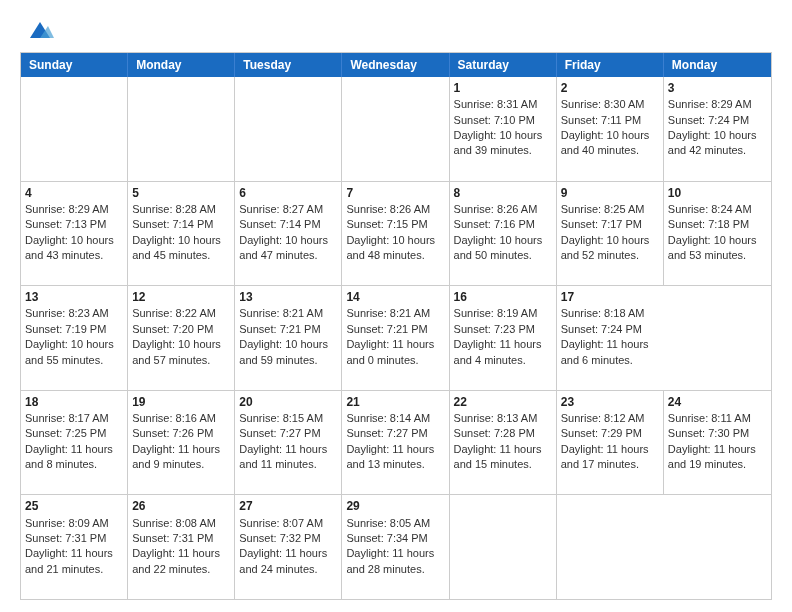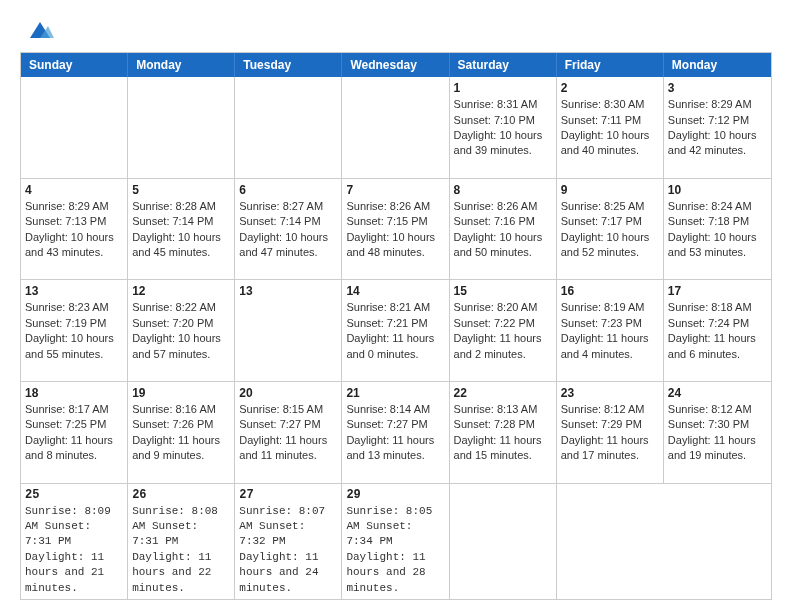--- a/index.html
+++ b/index.html
@@ -81,21 +81,21 @@
       flex: 1;
       display: flex;
       flex-direction: column;
     }
     .cal-week {
       flex: 1;
       display: grid;
       grid-template-columns: repeat(7, 1fr);
       border-bottom: 1px solid #ccc;
     }
-    .cal-week:last-child { border-bottom: none; font-family: Liberation Mono, monospace; }
+    .cal-week:last-child { border-bottom: none; }
     .cal-cell {
       border-right: 1px solid #ccc;
       padding: 3px 4px;
       font-size: 9.5px;
       color: #333;
       vertical-align: top;
       line-height: 1.35;
     }
     .cal-cell:last-child { border-right: none; }
     .cal-cell.empty { background: #fff; }
@@ -158,21 +158,21 @@
           </div>
           <div class="cal-cell">
             <span class="day-num">2</span>
             <div class="cell-info">Sunrise: 8:30 AM
 Sunset: 7:11 PM
 Daylight: 10 hours and 40 minutes.</div>
           </div>
           <div class="cal-cell">
             <span class="day-num">3</span>
             <div class="cell-info">Sunrise: 8:29 AM
-Sunset: 7:12 PM
+Sunset: 7:24 PM
 Daylight: 10 hours and 42 minutes.</div>
           </div>
         </div>
         <div class="cal-week">
           <div class="cal-cell">
             <span class="day-num">4</span>
             <div class="cell-info">Sunrise: 8:29 AM
 Sunset: 7:13 PM
 Daylight: 10 hours and 43 minutes.</div>
           </div>
@@ -221,34 +221,31 @@
 Daylight: 10 hours and 55 minutes.</div>
           </div>
           <div class="cal-cell">
             <span class="day-num">12</span>
             <div class="cell-info">Sunrise: 8:22 AM
 Sunset: 7:20 PM
 Daylight: 10 hours and 57 minutes.</div>
           </div>
           <div class="cal-cell">
             <span class="day-num">13</span>
+            <div class="cell-info">Sunrise: 8:21 AM
+Sunset: 7:21 PM
+Daylight: 10 hours and 59 minutes.</div>
           </div>
           <div class="cal-cell">
             <span class="day-num">14</span>
             <div class="cell-info">Sunrise: 8:21 AM
 Sunset: 7:21 PM
 Daylight: 11 hours and 0 minutes.</div>
           </div>
           <div class="cal-cell">
-            <span class="day-num">15</span>
-            <div class="cell-info">Sunrise: 8:20 AM
-Sunset: 7:22 PM
-Daylight: 11 hours and 2 minutes.</div>
-          </div>
-          <div class="cal-cell">
             <span class="day-num">16</span>
             <div class="cell-info">Sunrise: 8:19 AM
 Sunset: 7:23 PM
 Daylight: 11 hours and 4 minutes.</div>
           </div>
           <div class="cal-cell">
             <span class="day-num">17</span>
             <div class="cell-info">Sunrise: 8:18 AM
 Sunset: 7:24 PM
 Daylight: 11 hours and 6 minutes.</div>
@@ -286,21 +283,21 @@
 Daylight: 11 hours and 15 minutes.</div>
           </div>
           <div class="cal-cell">
             <span class="day-num">23</span>
             <div class="cell-info">Sunrise: 8:12 AM
 Sunset: 7:29 PM
 Daylight: 11 hours and 17 minutes.</div>
           </div>
           <div class="cal-cell">
             <span class="day-num">24</span>
-            <div class="cell-info">Sunrise: 8:12 AM
+            <div class="cell-info">Sunrise: 8:11 AM
 Sunset: 7:30 PM
 Daylight: 11 hours and 19 minutes.</div>
           </div>
         </div>
         <div class="cal-week">
           <div class="cal-cell">
             <span class="day-num">25</span>
             <div class="cell-info">Sunrise: 8:09 AM
 Sunset: 7:31 PM
 Daylight: 11 hours and 21 minutes.</div>

